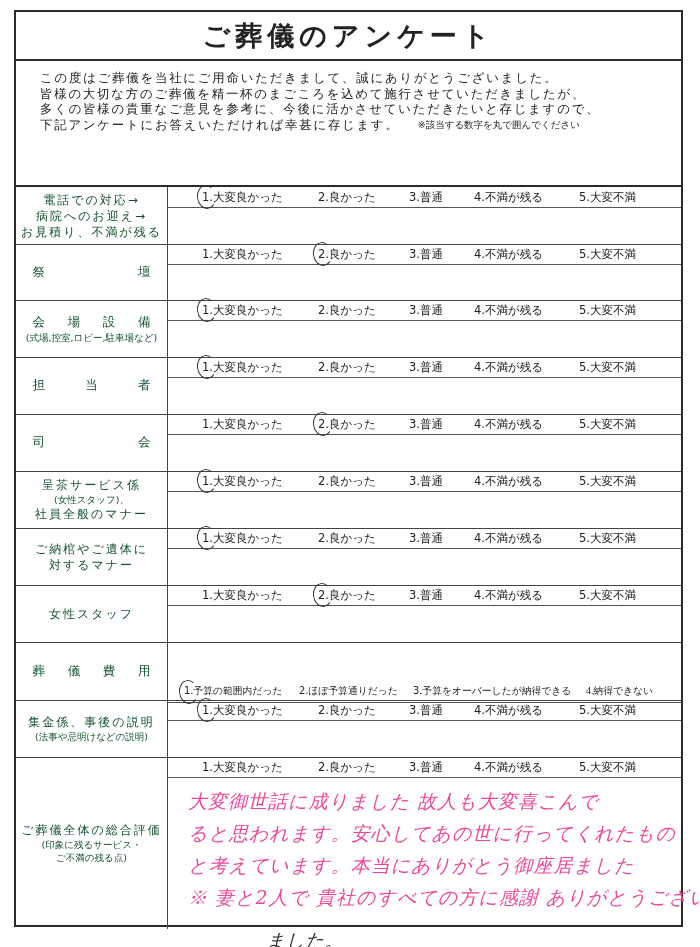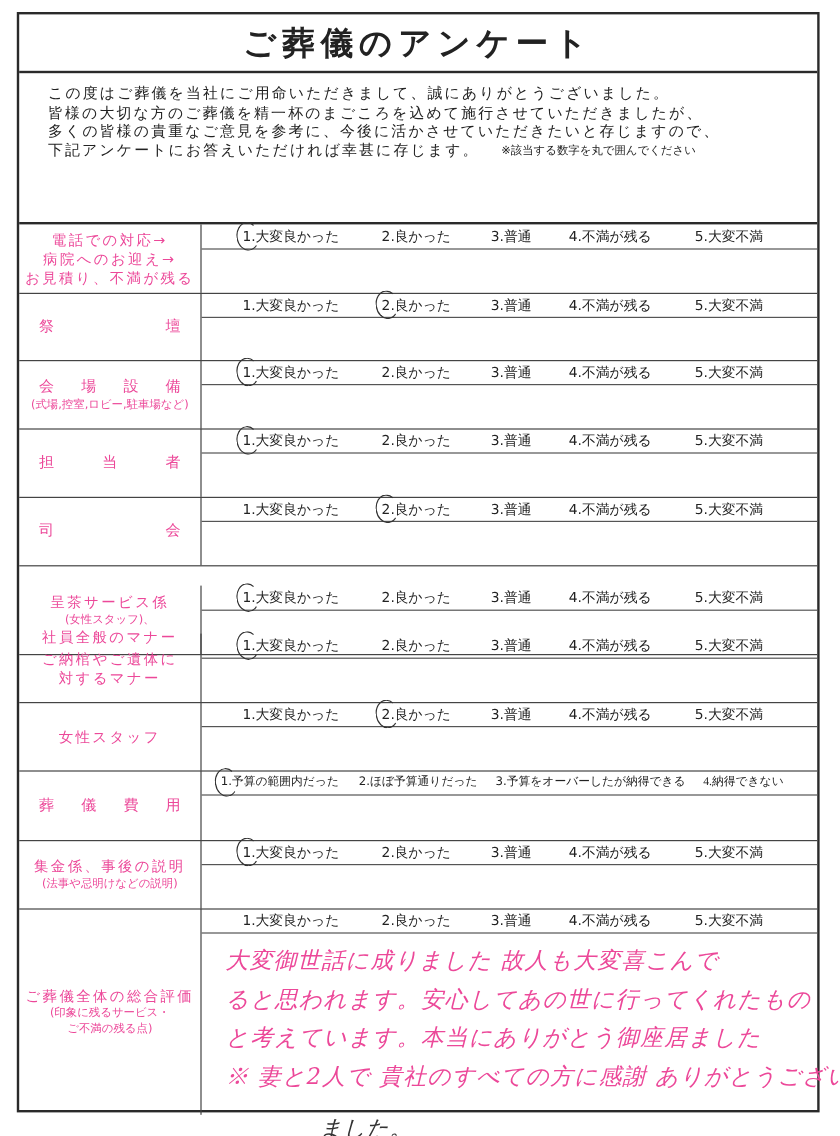--- a/index.html
+++ b/index.html
@@ -44,21 +44,21 @@
     }
     .row {
       position: absolute; left: 0; right: 0;
       border-bottom: 1.5px solid #444;
     }
     .row.last { border-bottom: none; }
     .label-cell {
       position: absolute; left: 0; top: 0; bottom: 0; width: 151px;
       border-right: 1.5px solid #444;
       display: flex; flex-direction: column; justify-content: center;
-      align-items: center; text-align: center; color: #ec4899;
+      align-items: center; text-align: center; color: #14532d;
     }
     .label-main { font-size: 12px; line-height: 16px; letter-spacing: 2px; }
     .label-sub { font-size: 9.5px; line-height: 13px; letter-spacing: 0; }
     .label-spread {
       width: 118px; display: flex; justify-content: space-between;
       font-size: 12.5px;
     }
     .answer-cell {
       position: absolute; left: 152px; right: 0; top: 0; bottom: 0;
     }
@@ -66,21 +66,21 @@
       position: absolute; left: 0; right: 0; top: 0; height: 20px;
       border-bottom: 1.3px solid #555;
       font-size: 11.5px; color: #222;
     }
     .opt { position: absolute; top: 3px; white-space: nowrap; }
     .opt.circled::before {
       content: ""; position: absolute; left: -5px; top: -5px;
       width: 17px; height: 22px; border: 1.3px solid #333; border-radius: 50%;
       border-right-color: transparent; transform: rotate(-8deg);
     }
-    .options.cost { font-size: 9.8px; }
+    .options.cost { font-size: 9.8px; margin-top: 40px; }
     .handwriting {
       position: absolute; left: 20px; top: 28px; right: 6px;
       font-family: "DejaVu Serif", serif; font-size: 19px; line-height: 32px;
       color: #ec4899; letter-spacing: 1px; font-style: italic;
     }
     .hw-overflow {
       position: absolute; left: 266px; top: 928px;
       font-family: "DejaVu Serif", serif; font-size: 19px; font-style: italic;
       color: #333;
     }
@@ -183,21 +183,21 @@
         <div class="answer-cell">
           <div class="options">
             <span class="opt" style="left: 34px;">1.大変良かった</span>
             <span class="opt circled" style="left: 150px;">2.良かった</span>
             <span class="opt" style="left: 241px;">3.普通</span>
             <span class="opt" style="left: 306px;">4.不満が残る</span>
             <span class="opt" style="left: 411px;">5.大変不満</span>
           </div>
         </div>
       </div>
-      <div class="row" style="top: 284px; height: 57px; margin-top: 17px;">
+      <div class="row" style="top: 284px; height: 57px;">
         <div class="label-cell">
           <div class="label-main">呈茶サービス係</div>
           <div class="label-sub">(女性スタッフ)、</div>
           <div class="label-main">社員全般のマナー</div>
         </div>
         <div class="answer-cell">
           <div class="options">
             <span class="opt circled" style="left: 34px;">1.大変良かった</span>
             <span class="opt" style="left: 150px;">2.良かった</span>
             <span class="opt" style="left: 241px;">3.普通</span>

